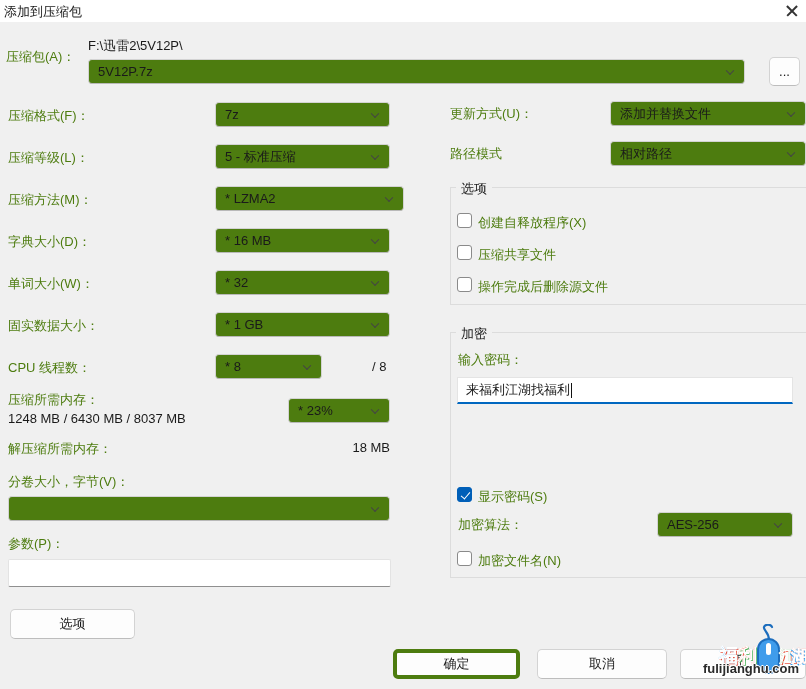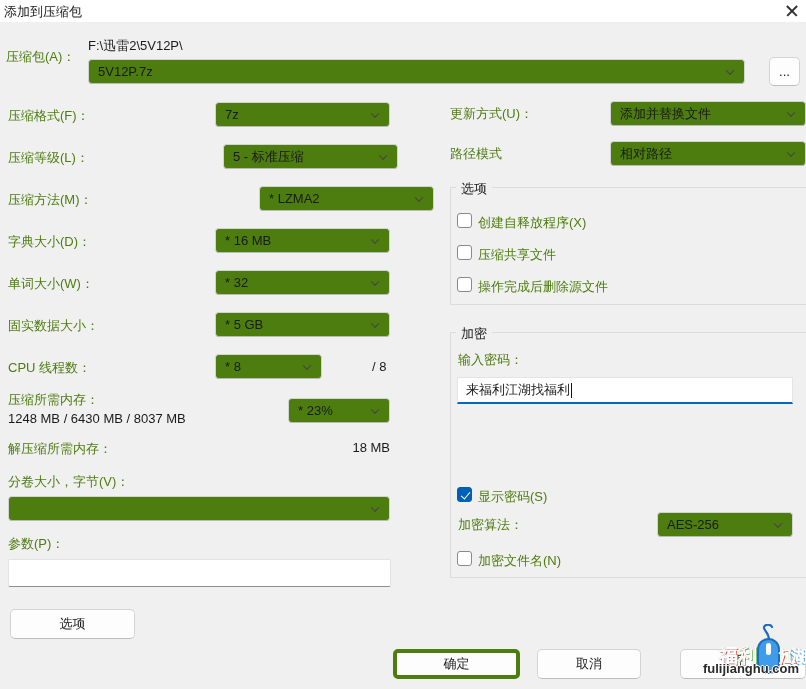--- a/index.html
+++ b/index.html
@@ -66,46 +66,46 @@
     <span>...</span>
   </div>
 
   <div class="lbl" style="left:8px; top:107px;">压缩格式(F)：</div>
   <div class="combo" style="left:215px; top:102px; width:175px;">
     <span class="ctext">7z</span>
       <span class="chev"></span>
   </div>
 
   <div class="lbl" style="left:8px; top:149px;">压缩等级(L)：</div>
-  <div class="combo" style="left:215px; top:144px; width:175px;margin-left:8px;">
+  <div class="combo" style="left:215px; top:144px; width:175px;">
     <span class="ctext">5 - 标准压缩</span>
       <span class="chev"></span>
   </div>
 
   <div class="lbl" style="left:8px; top:191px;">压缩方法(M)：</div>
-  <div class="combo" style="left:215px; top:186px; width:175px;margin-left:44px;">
+  <div class="combo" style="left:215px; top:186px; width:189px;">
     <span class="ctext">* LZMA2</span>
       <span class="chev"></span>
   </div>
 
   <div class="lbl" style="left:8px; top:233px;">字典大小(D)：</div>
   <div class="combo" style="left:215px; top:228px; width:175px;">
     <span class="ctext">* 16 MB</span>
       <span class="chev"></span>
   </div>
 
   <div class="lbl" style="left:8px; top:275px;">单词大小(W)：</div>
   <div class="combo" style="left:215px; top:270px; width:175px;">
     <span class="ctext">* 32</span>
       <span class="chev"></span>
   </div>
 
   <div class="lbl" style="left:8px; top:317px;">固实数据大小：</div>
   <div class="combo" style="left:215px; top:312px; width:175px;">
-    <span class="ctext">* 5 GB</span>
+    <span class="ctext">* 1 GB</span>
       <span class="chev"></span>
   </div>
 
   <div class="lbl" style="left:8px; top:359px;">CPU 线程数：</div>
   <div class="combo" style="left:215px; top:354px; width:107px;">
     <span class="ctext">* 8</span>
       <span class="chev"></span>
   </div>
   <div class="val" style="left:372px; top:359px;">/ 8</div>
 
@@ -166,21 +166,21 @@
   <div class="combo" style="left:657px; top:512px; width:136px;">
     <span class="ctext">AES-256</span>
       <span class="chev"></span>
   </div>
   <span class="cb" style="left:457px; top:551px;"></span>
   <span class="lbl" style="left:478px; top:552px;">加密文件名(N)</span>
 
   <div class="btn primary" style="left:393px; top:649px; width:127px;">
     <span>确定</span>
   </div>
-  <div class="btn" style="left:537px; top:649px; width:104px;">
+  <div class="btn" style="left:537px; top:649px; width:130px;">
     <span>取消</span>
   </div>
   <div class="btn" style="left:680px; top:649px; width:126px;"></div>
   <span class="help-partial">帮</span>
 
   <div class="wm">
     <span class="wm-char" style="left:21px; top:23px; color:#2f9df1; text-shadow:1px 1px 0 #e8442e;">福</span>
     <span class="wm-char" style="left:40px; top:23px; color:#e8442e; text-shadow:1px 1px 0 #3faf4e;">利</span>
     <svg style="position:absolute; left:57px; top:4px;" width="28" height="54" viewBox="0 0 28 54">
       <path d="M14 16 C14 8 8 6 9 3 C10 0 16 0 17 3" fill="none" stroke="#1c6dbd" stroke-width="2.2" stroke-linecap="round"></path>

